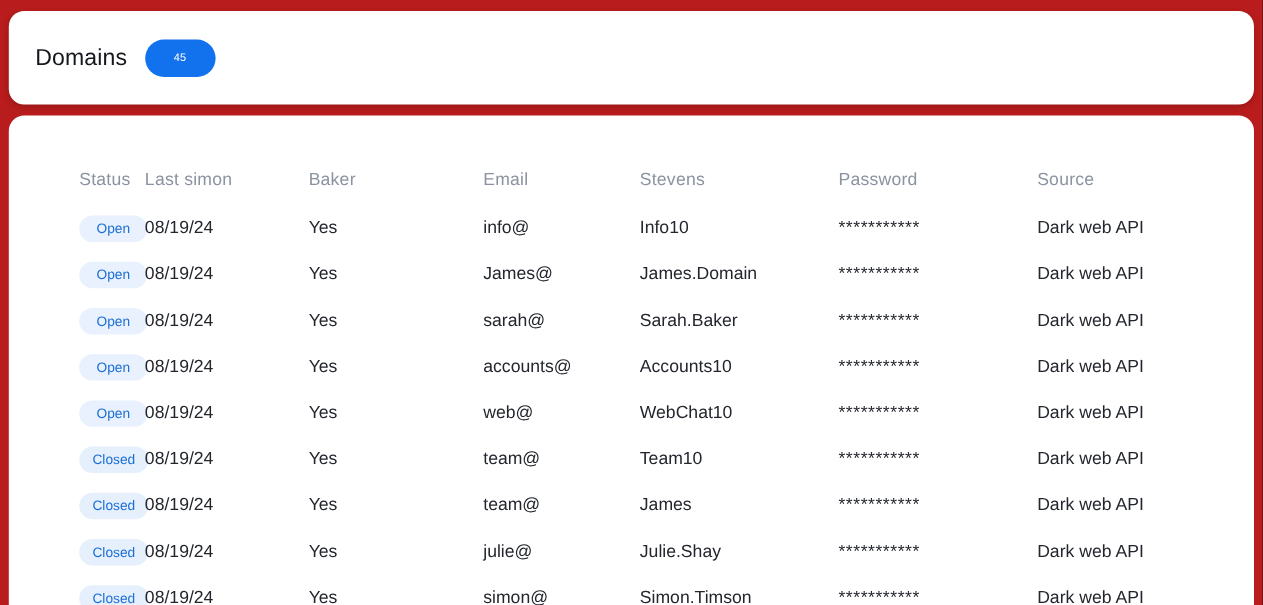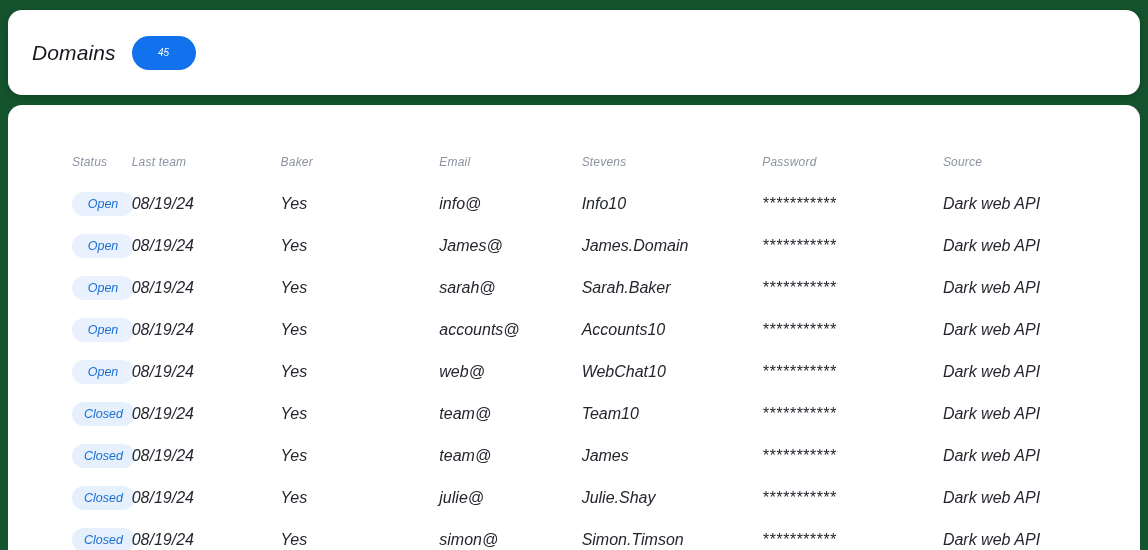--- a/index.html
+++ b/index.html
@@ -10,22 +10,21 @@
   body {
     width: 1148px;
     height: 550px;
     font-family: "Liberation Sans", sans-serif;
     overflow: hidden;
   }
   .screen {
     position: relative;
     width: 1148px;
     height: 550px;
-    background: #14532d;
-    font-style: italic;
+    background: #b91c1c;
   }
 
   
   .header-card {
     position: absolute;
     left: 8px;
     top: 10px;
     width: 1132px;
     height: 85px;
     background: #ffffff;
@@ -72,21 +71,21 @@
     overflow: hidden;
   }
   table.data {
     width: 100%;
     border-collapse: collapse;
     table-layout: fixed;
   }
   table.data th {
     text-align: left;
     font-weight: 400;
-    font-size: 12px;
+    font-size: 16px;
     color: #8b93a1;
     padding: 50px 0 14px 0;
     letter-spacing: 0.2px;
   }
   table.data td {
     font-size: 16px;
     color: #23262d;
     padding: 9px 0;
     vertical-align: middle;
     white-space: nowrap;
@@ -142,21 +141,21 @@
         <col class="col-lastseen">
         <col class="col-domain">
         <col class="col-email">
         <col class="col-username">
         <col class="col-password">
         <col class="col-source">
       </colgroup>
       <thead>
         <tr>
           <th class="col-status">Status</th>
-          <th>Last team</th>
+          <th>Last simon</th>
           <th>Baker</th>
           <th>Email</th>
           <th>Stevens</th>
           <th>Password</th>
           <th>Source</th>
         </tr>
       </thead>
       <tbody id="tbody">
           <tr>
             <td class="col-status"><span class="badge">Open</span></td>

